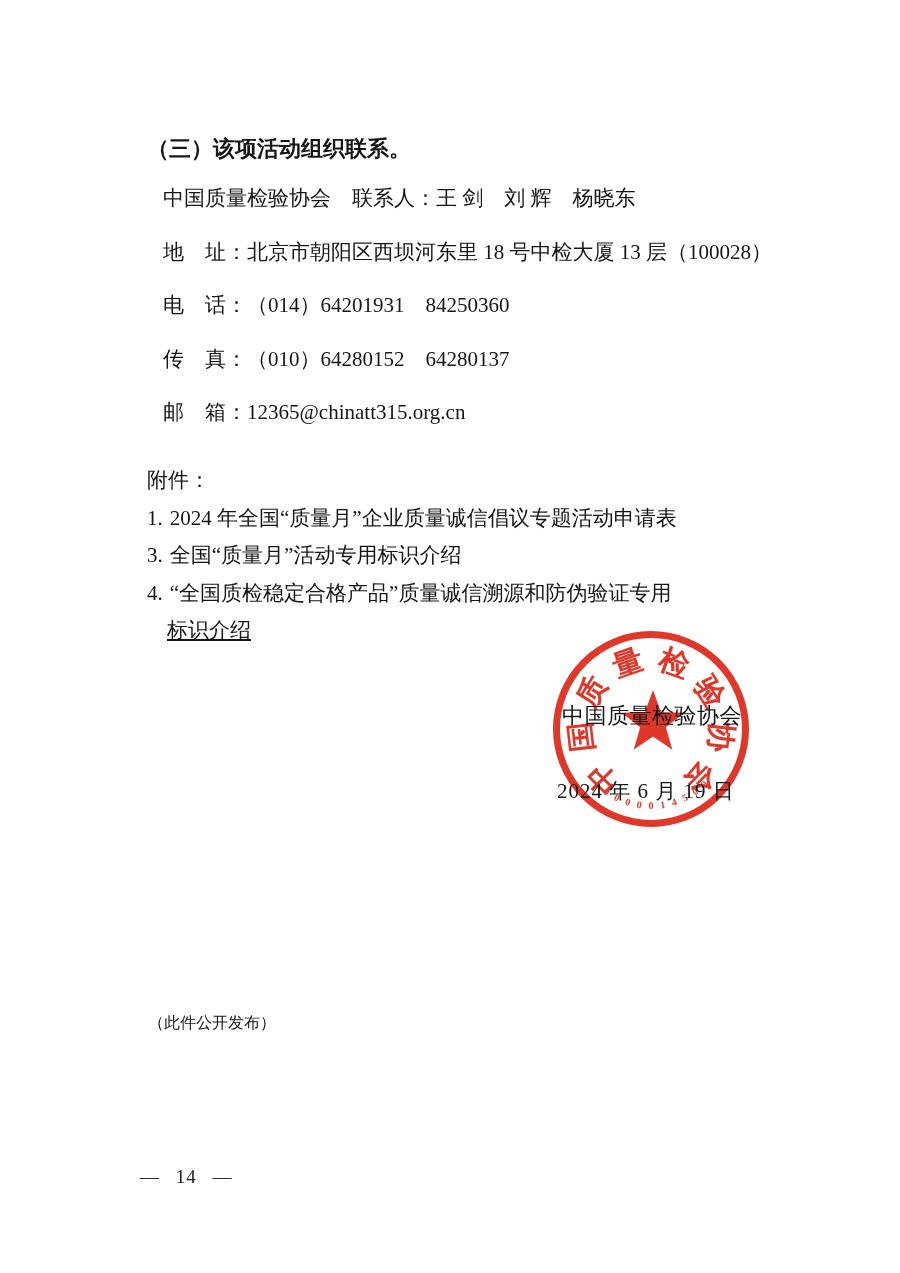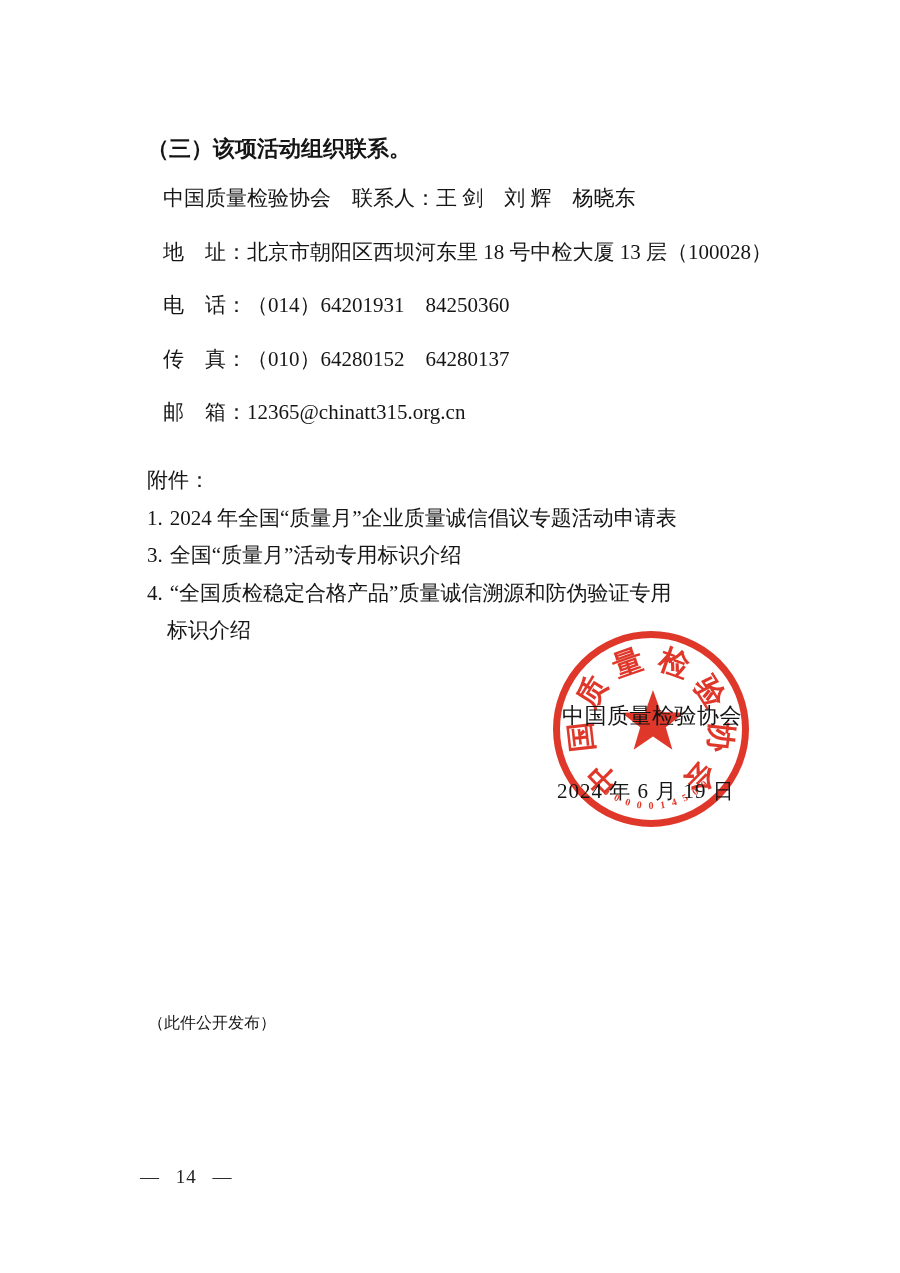--- a/index.html
+++ b/index.html
@@ -11,21 +11,21 @@
     --seal-color:#dd2a1b;
   }
   .content { position:absolute; left:147px; top:134px; width:680px; font-size:21px; }
   .heading { margin:0 0 8px 0; font-size:22px; font-weight:bold; line-height:30px; white-space:nowrap; }
   .line { margin:16px; line-height:37.6px; white-space:nowrap; }
   .attachments { display:flex; margin-top:30px; align-items:flex-start;flex-direction:column; }
   .att-label { flex:0 0 auto; line-height:37.6px; white-space:pre; }
   .att-items { flex:1 1 auto; }
   .att-line { margin:0; line-height:37.6px; white-space:nowrap; }
   .att-num { margin-right:7px; }
-  .att-cont { padding-left:20px; }
+  .att-cont { padding-left:20px;text-decoration:underline; }
 
   
   .seal { position:absolute; left:553px; top:631px; width:196px; height:196px; z-index:1; opacity:.93; }
   .seal-circle { position:absolute; inset:0; border:7px solid var(--seal-color); border-radius:50%; box-sizing:border-box; }
   .seal-star { position:absolute; left:65px; top:57px; color:var(--seal-color); }
   .seal-ring-text, .seal-serial { position:absolute; inset:0; }
   .ring-char {
     position:absolute; left:50%; top:50%;
     font-size:30px; font-weight:bold; color:var(--seal-color);
     line-height:1; white-space:pre;

